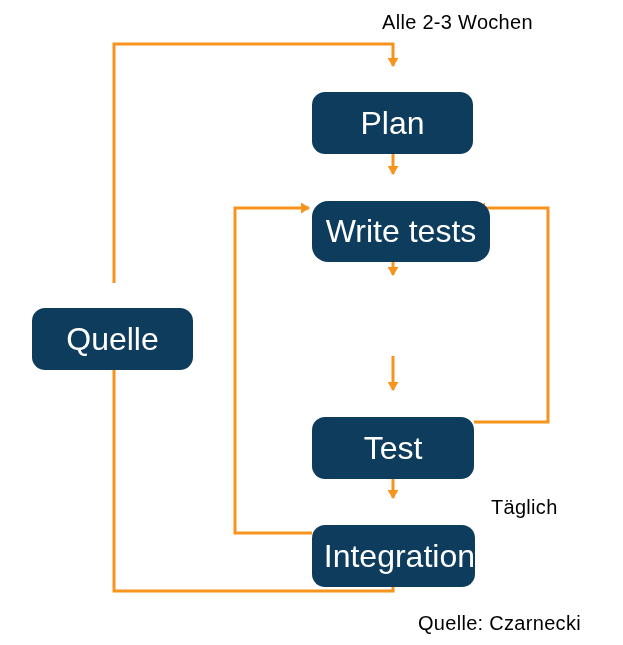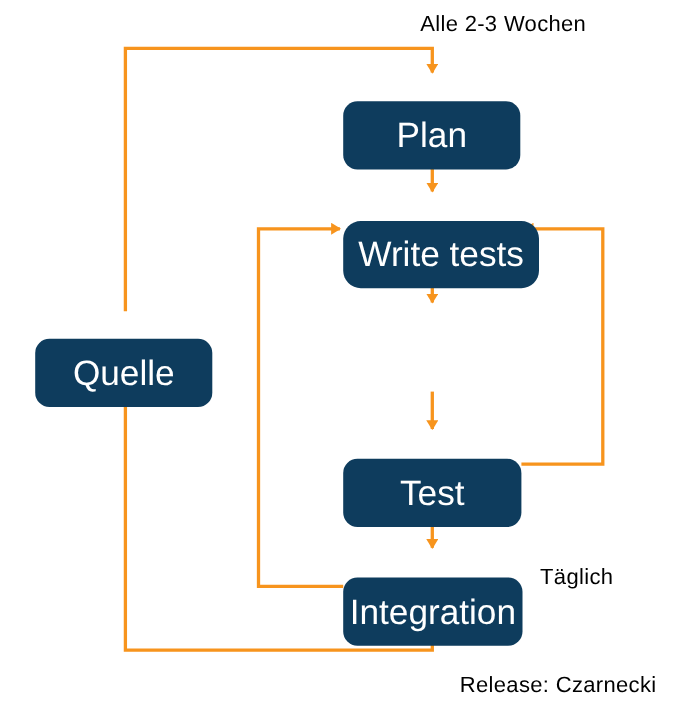--- a/index.html
+++ b/index.html
@@ -47,31 +47,31 @@
     text-align: center;
     font-size: 32px;
     line-height: 1.28;
     white-space: nowrap;
     margin-top: 24px;
   }
   .node-plan        { left: 312px; top:  68px; width: 161px; height: 62px; }
   .node-write-tests { left: 312px; top: 177px; width: 178px; height: 61px; border-radius: 16px; }
   .node-pair        { left: 262px; top: 278px; width: 261px; height: 77px; }
   .node-test        { left: 312px; top: 393px; width: 162px; height: 62px; }
-  .node-integration { left: 312px; top: 501px; width: 163px; height: 62px; }
+  .node-integration { left: 312px; top: 501px; width: 163px; height: 62px; align-items: flex-end; }
   .node-release     { left:  32px; top: 284px; width: 161px; height: 62px; }
   .annotation {
     position: absolute;
     color: var(--label-text);
     font-size: 20px;
     letter-spacing: 0.3px;
     white-space: nowrap;
   }
   .ann-cycle  { left: 382px; top:  11px; }
-  .ann-daily  { left: 491px; top: 514px; }
+  .ann-daily  { left: 491px; top: 496px; }
   .ann-source { left: 418px; top: 612px; }
 </style>
 </head>
 <body>
 
 <div class="canvas">
 
   <svg class="arrows" viewBox="0 0 623 645" xmlns="http://www.w3.org/2000/svg">
     <defs>
       <marker id="ah" markerUnits="userSpaceOnUse" markerWidth="9" markerHeight="11" refX="8" refY="5.5" orient="auto">
@@ -106,15 +106,15 @@
   </div>
 
   <div class="node node-release">
     <span>Quelle</span>
   </div>
 
   <div class="annotation ann-cycle">Alle 2-3 Wochen</div>
 
   <div class="annotation ann-daily">Täglich</div>
 
-  <div class="annotation ann-source">Release: Czarnecki</div>
+  <div class="annotation ann-source">Quelle: Czarnecki</div>
 
 </div>
 
 </body></html>

